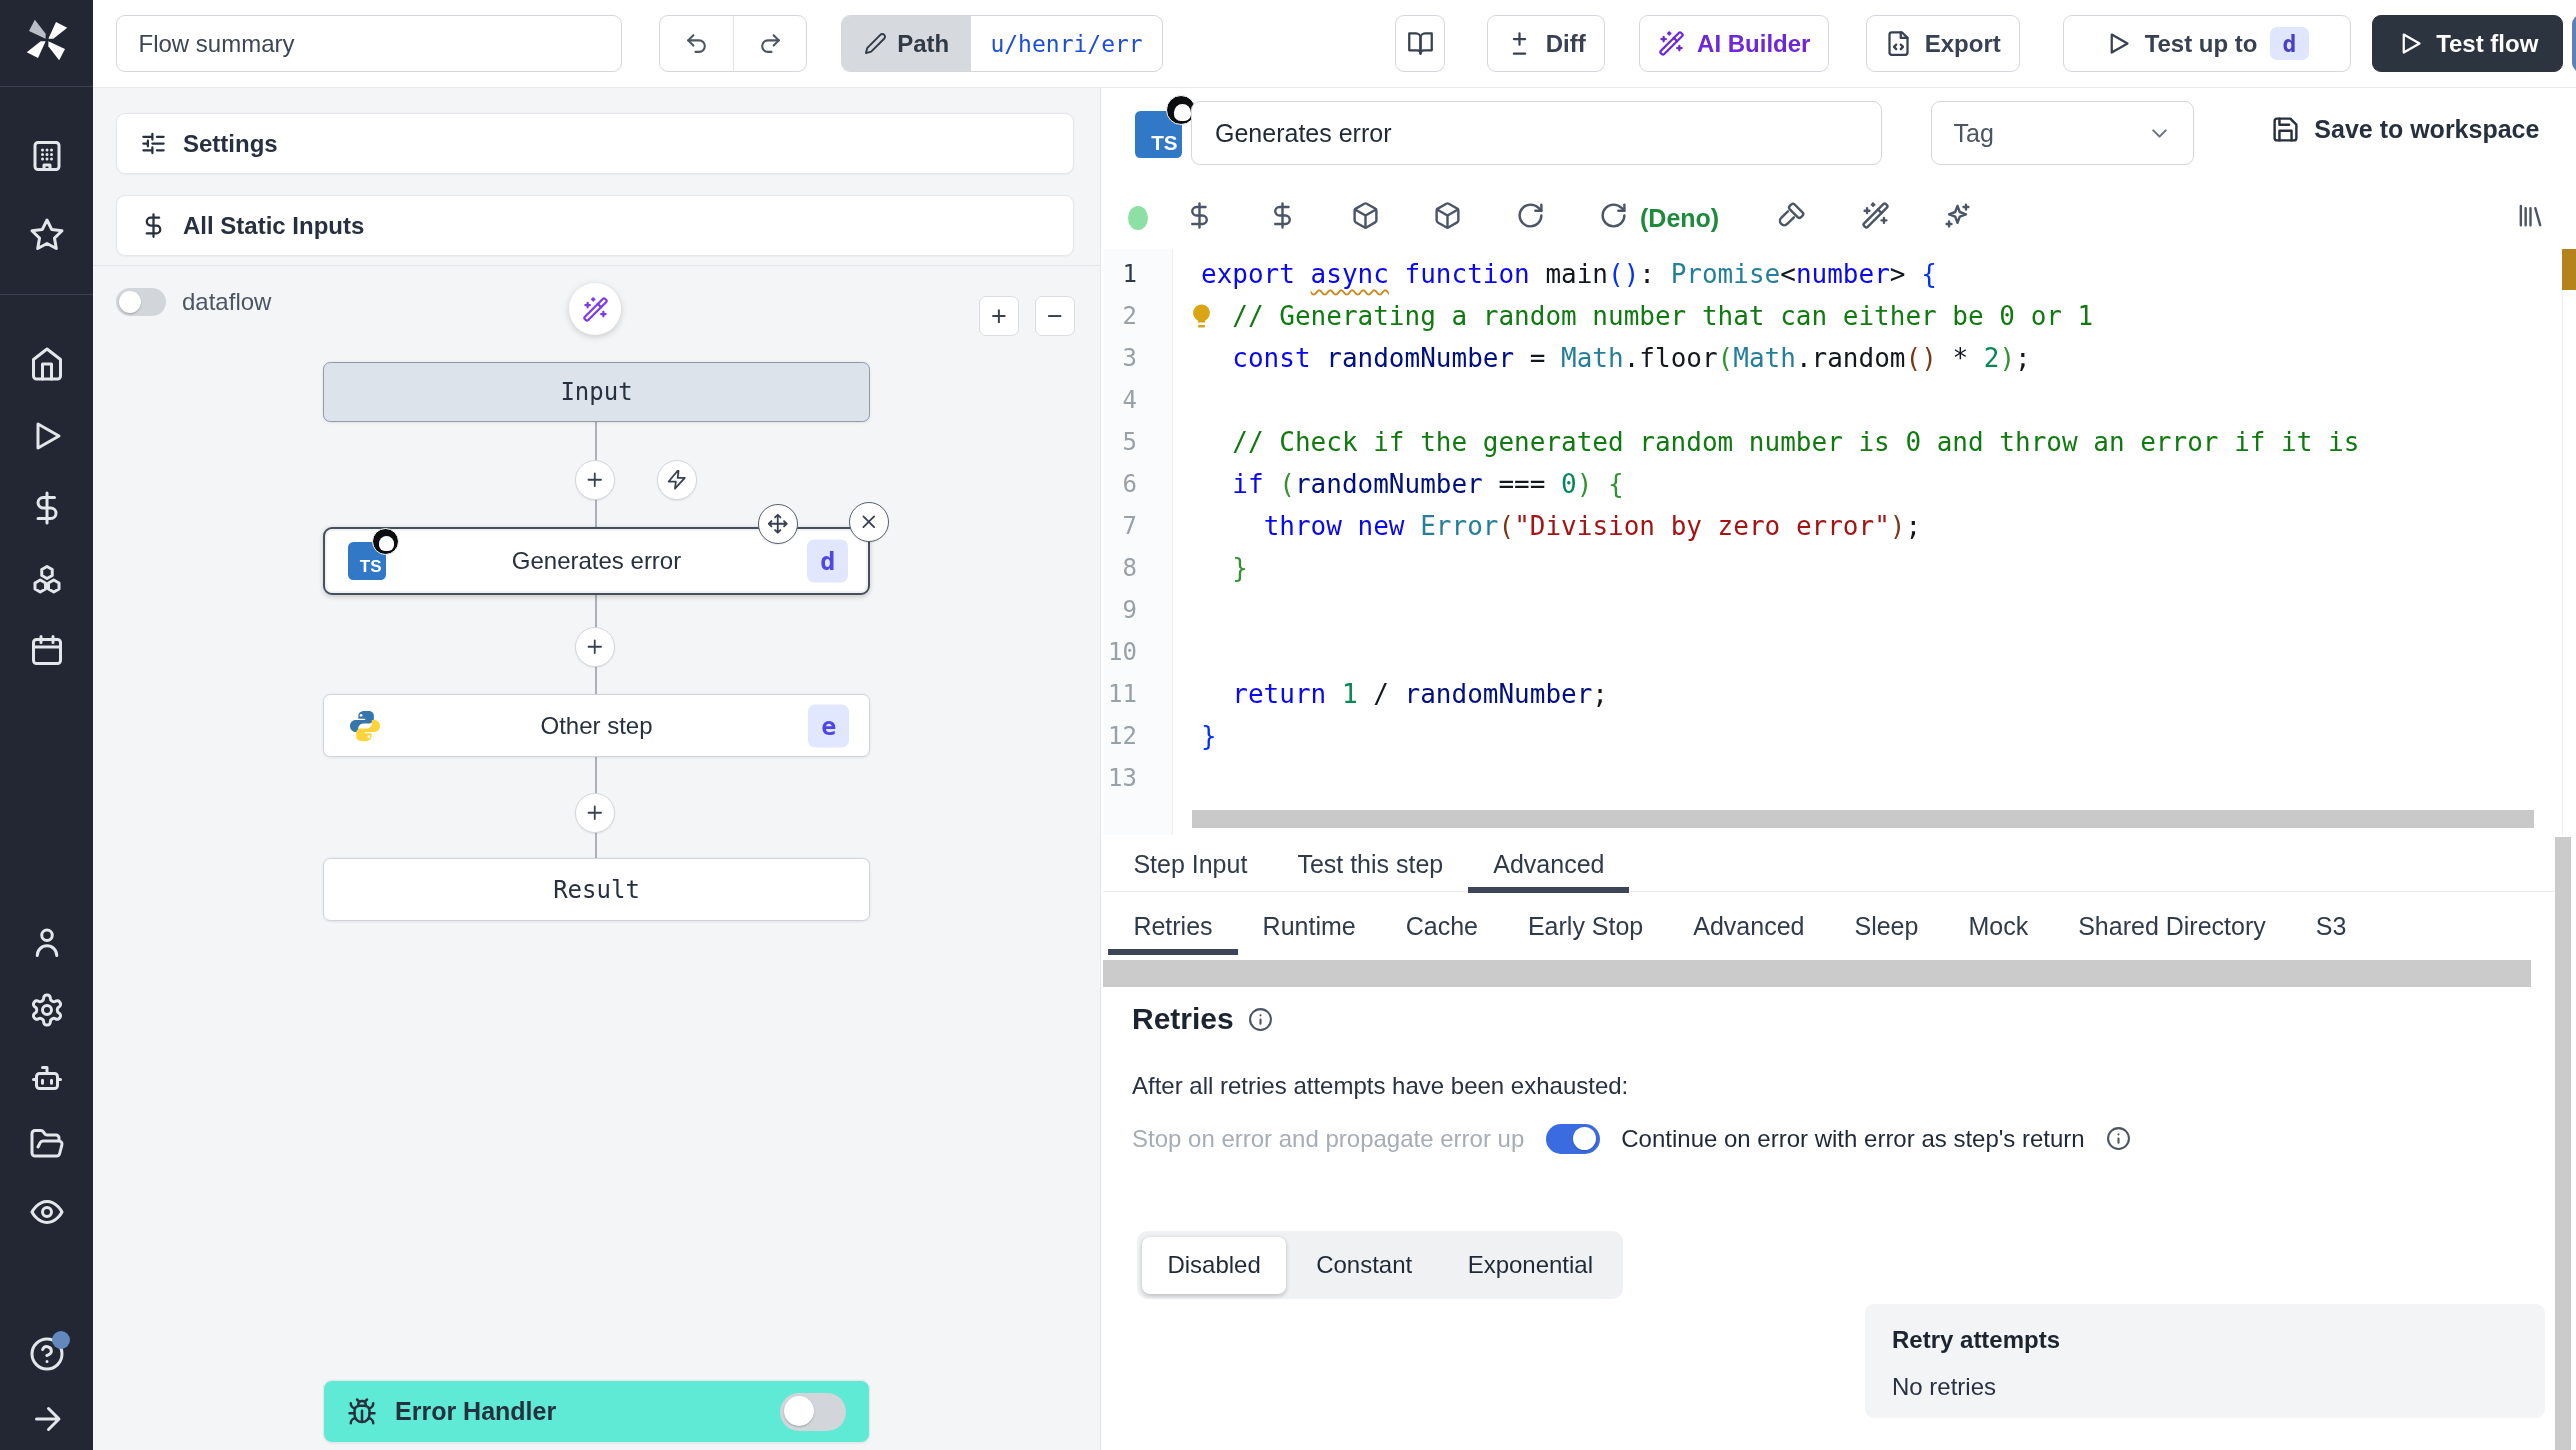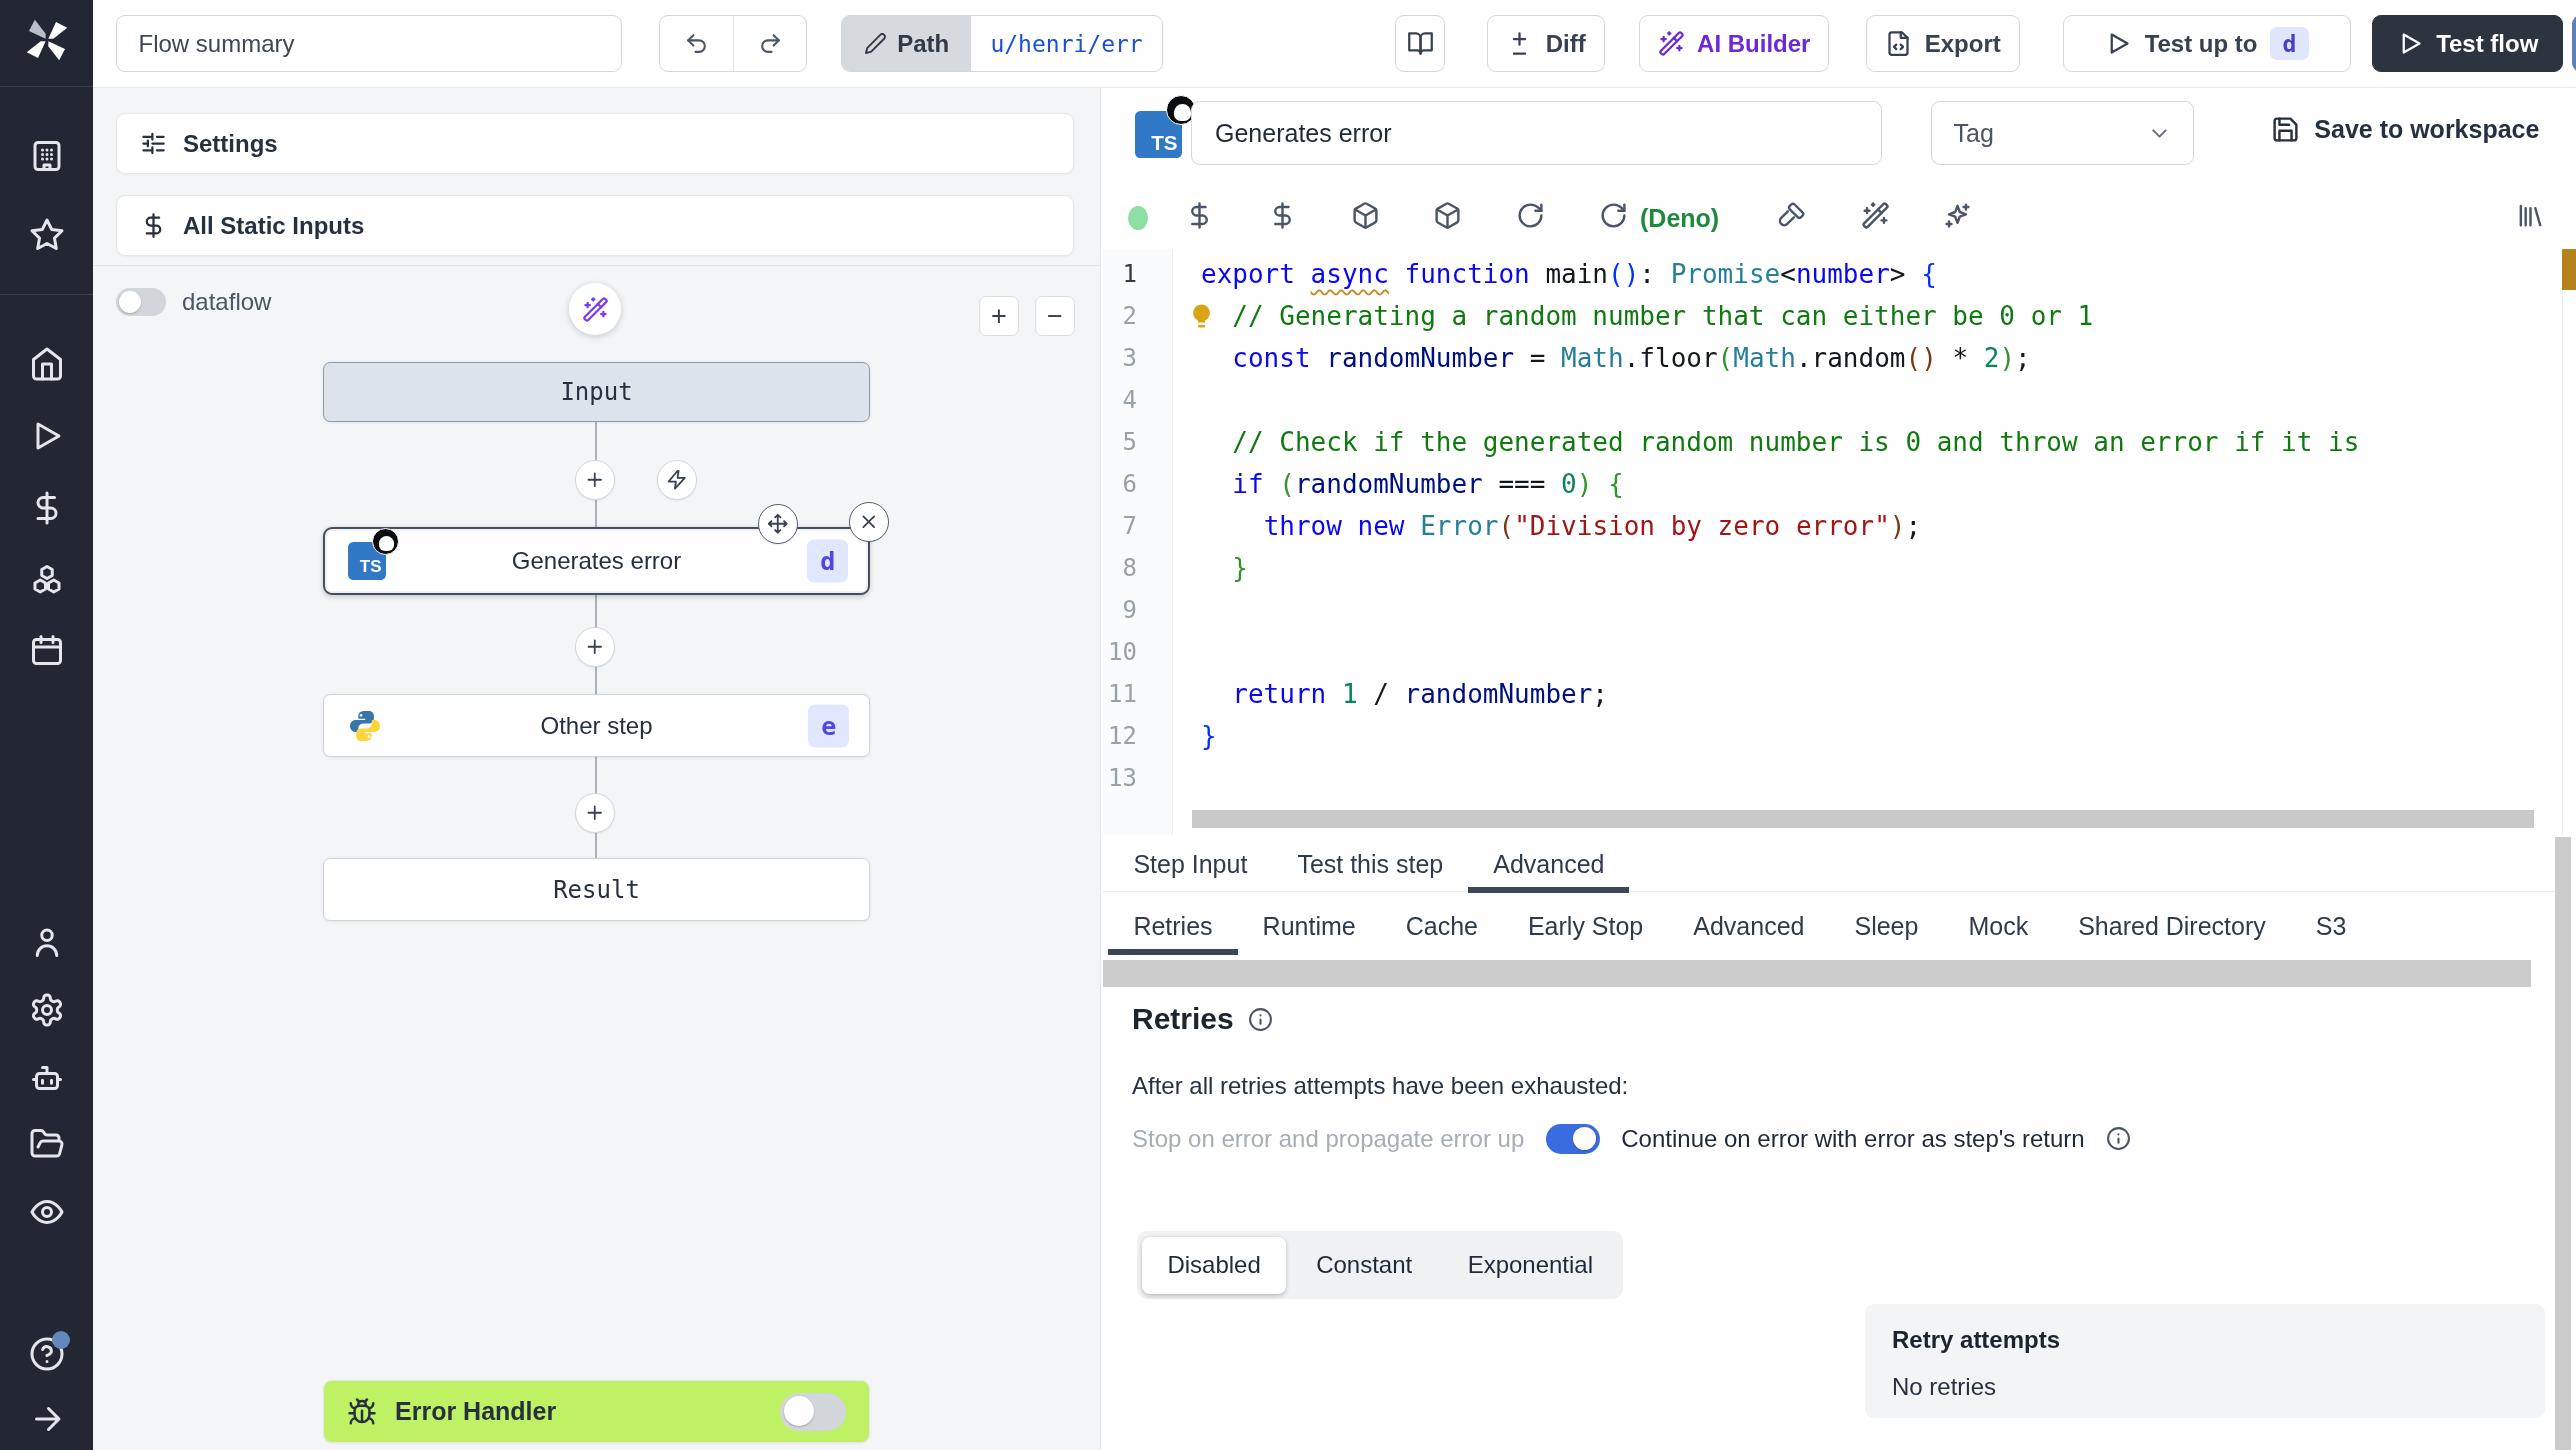--- a/index.html
+++ b/index.html
@@ -71,21 +71,21 @@
   .circ { position:absolute; width:40px; height:40px; border-radius:50%; background:#fff; border:1.8px solid #d3d7dc;
     display:flex; align-items:center; justify-content:center; color:#374151; cursor:pointer; box-shadow:0 0.9px 1.8px rgba(0,0,0,.08); }
   .circ svg { width:21.5px; height:21.5px; }
   .circ.dark { border-color:#565f6d; }
   .ts-ic { position:relative; width:38px; height:38px; background:#3178c6; border-radius:5.4px; color:#fff;
     font-weight:700; font-size:17px; display:flex; align-items:flex-end; justify-content:flex-end; padding:2.7px 4.5px; }
   .deno-ic { position:absolute; right:-12.5px; top:-14.3px; width:27px; height:27px; border-radius:50%; background:#0b0d0e;
     border:1.8px solid #fff; overflow:hidden; }
   .deno-ic span { position:absolute; left:6.3px; top:7.2px; width:15px; height:15px; background:#fff; border-radius:50% 50% 40% 40%; }
   #node-gen .icwrap, #node-other .icwrap { margin-left:23px; }
-  #err-card { position:absolute; left:230px; top:1292px; width:547px; height:63px; background:#bef264; border:1.8px solid #e5e7ea;
+  #err-card { position:absolute; left:230px; top:1292px; width:547px; height:63px; background:#5eead4; border:1.8px solid #e5e7ea;
     border-radius:9px; display:flex; align-items:center; gap:18px; padding:0 23px; box-shadow:0 0.9px 1.8px rgba(0,0,0,.05); }
   #err-card svg { width:30px; height:30px; color:#27303f; }
   #err-card .lbl { font-size:25px; font-weight:700; color:#27303f; flex:1; }
   #err-toggle { width:66px; height:38px; }
   #err-toggle .knob { left:3.6px; top:3.6px; width:30px; height:30px; }
 
   
   #rightpanel { position:absolute; left:1103px; top:88px; width:1473px; height:1363px; background:#fff; }
   #step-head { position:absolute; left:0; top:0; width:100%; height:91px; }
   #step-ts { position:absolute; left:32px; top:23px; }

